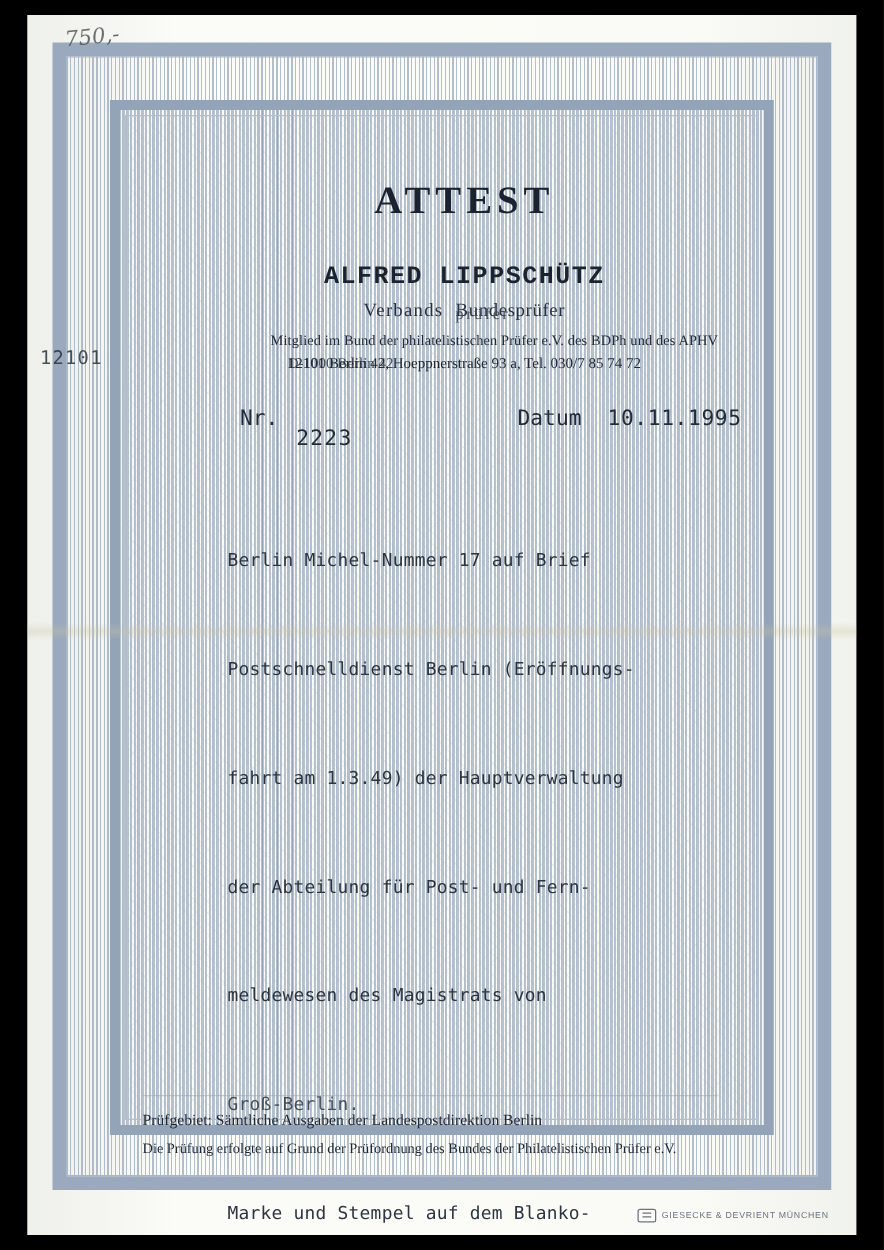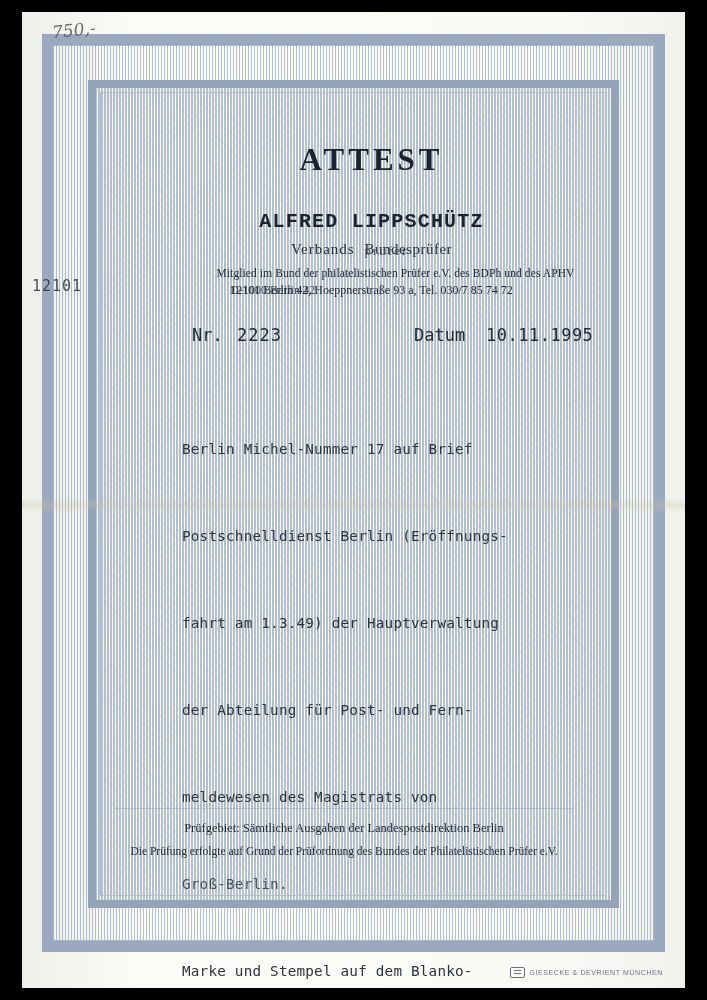--- a/index.html
+++ b/index.html
@@ -191,21 +191,21 @@
   
   #meta-row {
     position: relative;
     margin-top: 20px;
     height: 26px;
     font-family: "DejaVu Sans Mono", monospace;
     font-size: 17px;
     color: #232b38;
   }
   #nr-label { position: absolute; left: 78px; top: 0; }
-  #nr-value { position: absolute; left: 123px; top: 0; letter-spacing: 1px; }
+  #nr-value { position: absolute; left: 123px; top: 16px; letter-spacing: 1px; }
   #datum-label { position: absolute; left: 300px; top: 0; }
   #datum-value { position: absolute; left: 372px; top: 0; letter-spacing: 0.5px; }
 
   
   #typed-body {
     margin-top: 26px;
     margin-left: 68px;
     font-family: "DejaVu Sans Mono", monospace;
     font-size: 14.3px;
     line-height: 29px;
@@ -213,23 +213,22 @@
     letter-spacing: 0.2px;
     white-space: pre;
   }
   #typed-body .line { display: block; }
   #typed-body .faded { opacity: 0.82; }
 
   
   #footer {
     position: absolute;
     left: 92px;
-    top: 796px;
+    top: 864px;
     width: 460px;
-    text-align: center;
   }
   #footer-rule {
     width: 100%;
     height: 1px;
     background: #9aa8bc;
     margin-bottom: 12px;
     opacity: 0.55;
   }
   #footer-line-1 {
     font-family: "Liberation Serif", serif;

